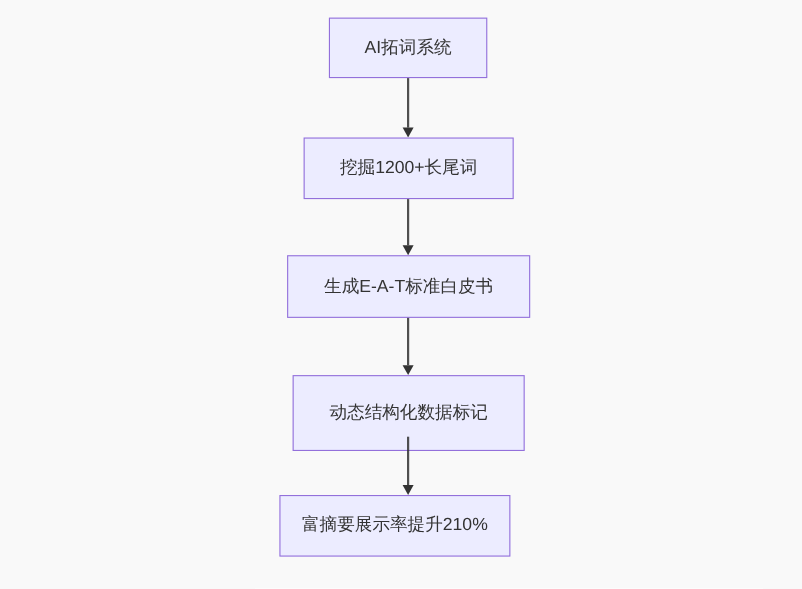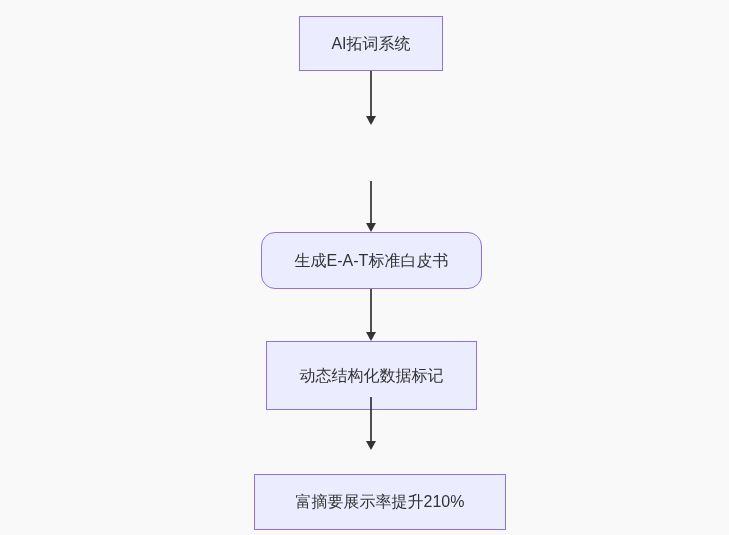--- a/index.html
+++ b/index.html
@@ -31,23 +31,23 @@
     font-size:16px;
     display:flex;
     align-items:center;
     justify-content:center;
     text-align:center;
     white-space:nowrap;
     line-height:1.2;
   }
   .n1{left:299px;top:16px;width:144px;height:55px;}
   .n2{left:276px;top:125px;width:191px;height:56px;}
-  .n3{left:261px;top:232px;width:221px;height:57px;border-radius:14px;}
+  .n3{left:261px;top:232px;width:221px;height:57px;}
   .n4{left:266px;top:341px;width:211px;height:69px;}
-  .n5{left:254px;top:474px;width:252px;height:56px;text-align:center;}
+  .n5{left:254px;top:450px;width:210px;height:56px;text-align:center;}
   .edge{
     position:absolute;
     left:366px;           
     width:10px;
     display:flex;
     flex-direction:column;
     align-items:center;
   }
   .e1{top:71px;height:54px;}
   .e2{top:181px;height:51px;}
@@ -74,20 +74,23 @@
 
   <div class="node n1">
     <span>AI拓词系统</span>
   </div>
 
   <div class="edge e1">
     <div class="shaft"></div>
     <div class="head"></div>
   </div>
 
+  <div class="node n2">
+    <span>挖掘1200+长尾词</span>
+  </div>
 
   <div class="edge e2">
     <div class="shaft"></div>
     <div class="head"></div>
   </div>
 
   <div class="node n3">
     <span>生成E-A-T标准白皮书</span>
   </div>
 

